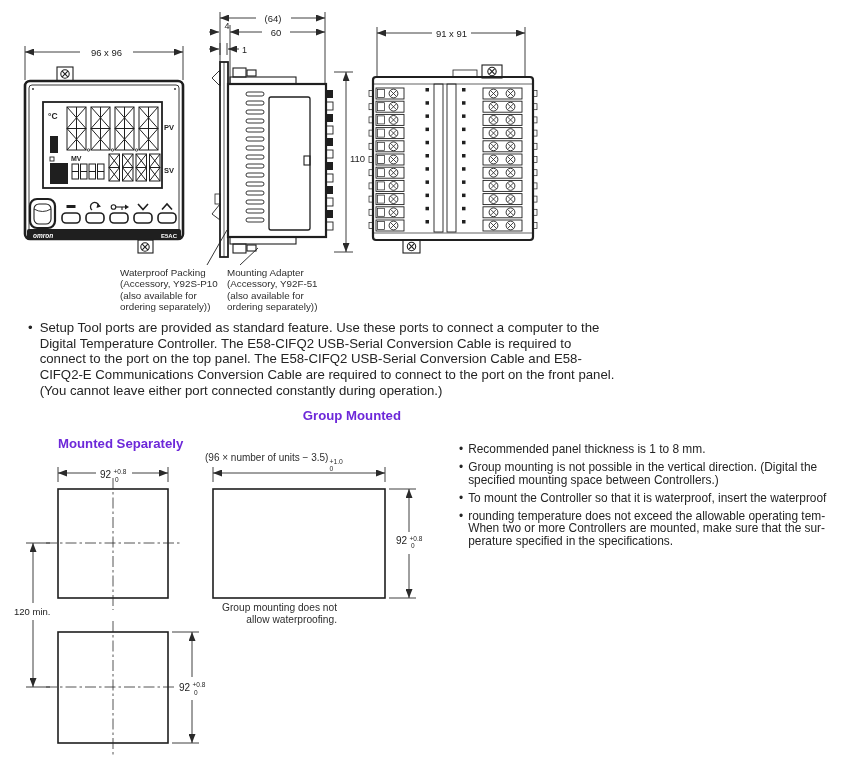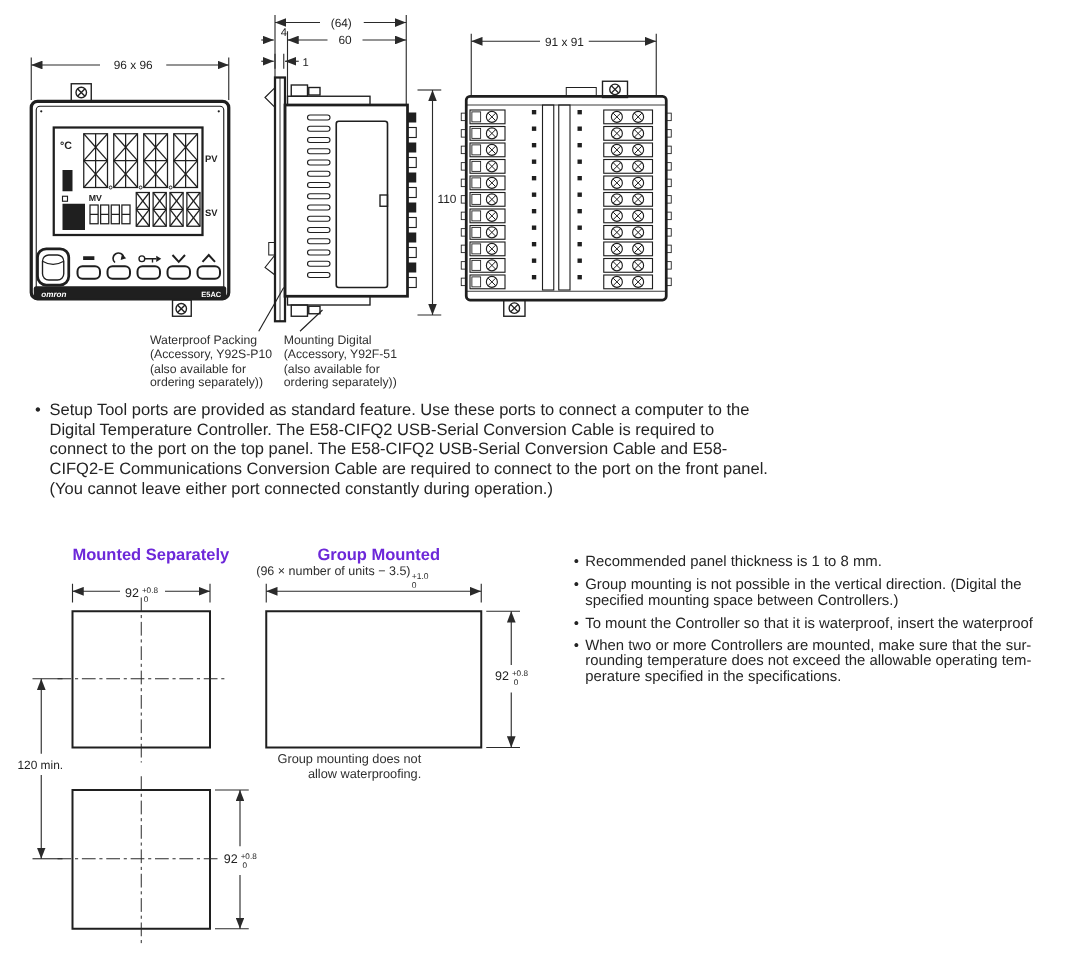--- a/index.html
+++ b/index.html
@@ -310,39 +310,39 @@
     </g>
   </svg>
 
   <div class="lbl" style="left:120px;top:267px">
       <div>Waterproof Packing</div>
       <div>(Accessory, Y92S-P10</div>
       <div>(also available for</div>
       <div>ordering separately))</div>
     </div>
   <div class="lbl" style="left:227px;top:267px">
-      <div>Mounting Digital</div>
+      <div>Mounting Adapter</div>
       <div>(Accessory, Y92F-51</div>
       <div>(also available for</div>
       <div>ordering separately))</div>
     </div>
 
   <div class="setup">
     <span class="dot">•</span>
     <div>
         <div>Setup Tool ports are provided as standard feature. Use these ports to connect a computer to the</div>
         <div>Digital Temperature Controller. The E58-CIFQ2 USB-Serial Conversion Cable is required to</div>
         <div>connect to the port on the top panel. The E58-CIFQ2 USB-Serial Conversion Cable and E58-</div>
         <div>CIFQ2-E Communications Conversion Cable are required to connect to the port on the front panel.</div>
         <div>(You cannot leave either port connected constantly during operation.)</div>
       </div>
   </div>
 
   <div class="cut-title" style="left:58px;top:436px">Mounted Separately</div>
-  <div class="cut-title" style="left:205px;top:436px;width:196px;text-align:center">Group Mounted</div>
+  <div class="cut-title" style="left:205px;top:408px;width:196px;text-align:right">Group Mounted</div>
   <div class="formula">
     <span>(96 × number of units − 3.5)</span><span class="tolstack">
         <span>+1.0</span>
         <span>0</span>
       </span>
   </div>
 
   <svg width="450" height="340" viewBox="0 0 450 340" style="left:0;top:432px">
     <defs>
       <marker id="bE" markerWidth="9" markerHeight="7" refX="9" refY="3.5" orient="auto" markerUnits="userSpaceOnUse">
@@ -424,20 +424,20 @@
     </div>
     <div class="note">
       <span class="dot">•</span>
       <div>
           <div>To mount the Controller so that it is waterproof, insert the waterproof</div>
         </div>
     </div>
     <div class="note">
       <span class="dot">•</span>
       <div>
+          <div>rounding temperature does not exceed the allowable operating tem-</div>
           <div>When two or more Controllers are mounted, make sure that the sur-</div>
-          <div>rounding temperature does not exceed the allowable operating tem-</div>
           <div>perature specified in the specifications.</div>
         </div>
     </div>
   </div>
 
 </div>
 
 </body></html>

